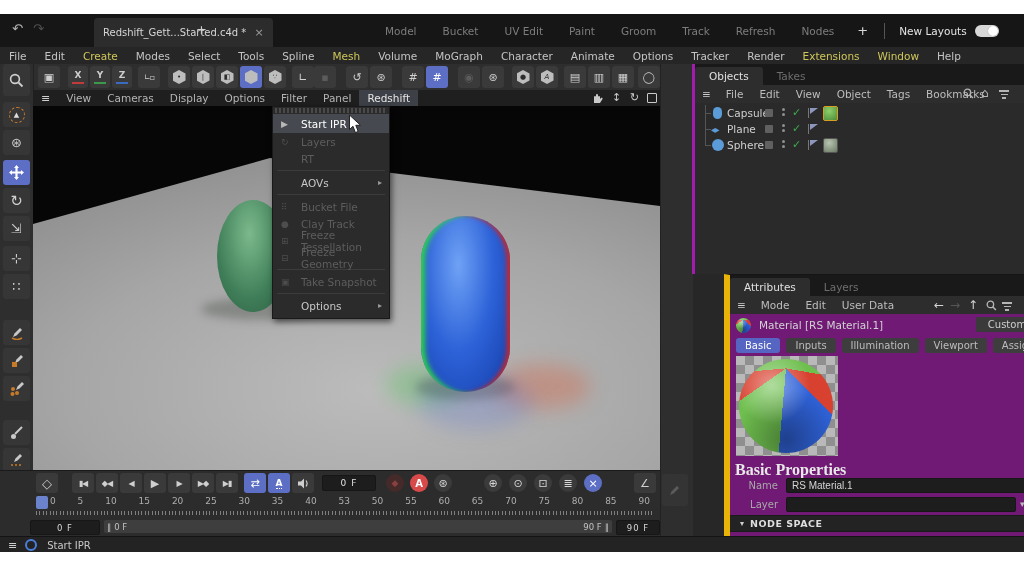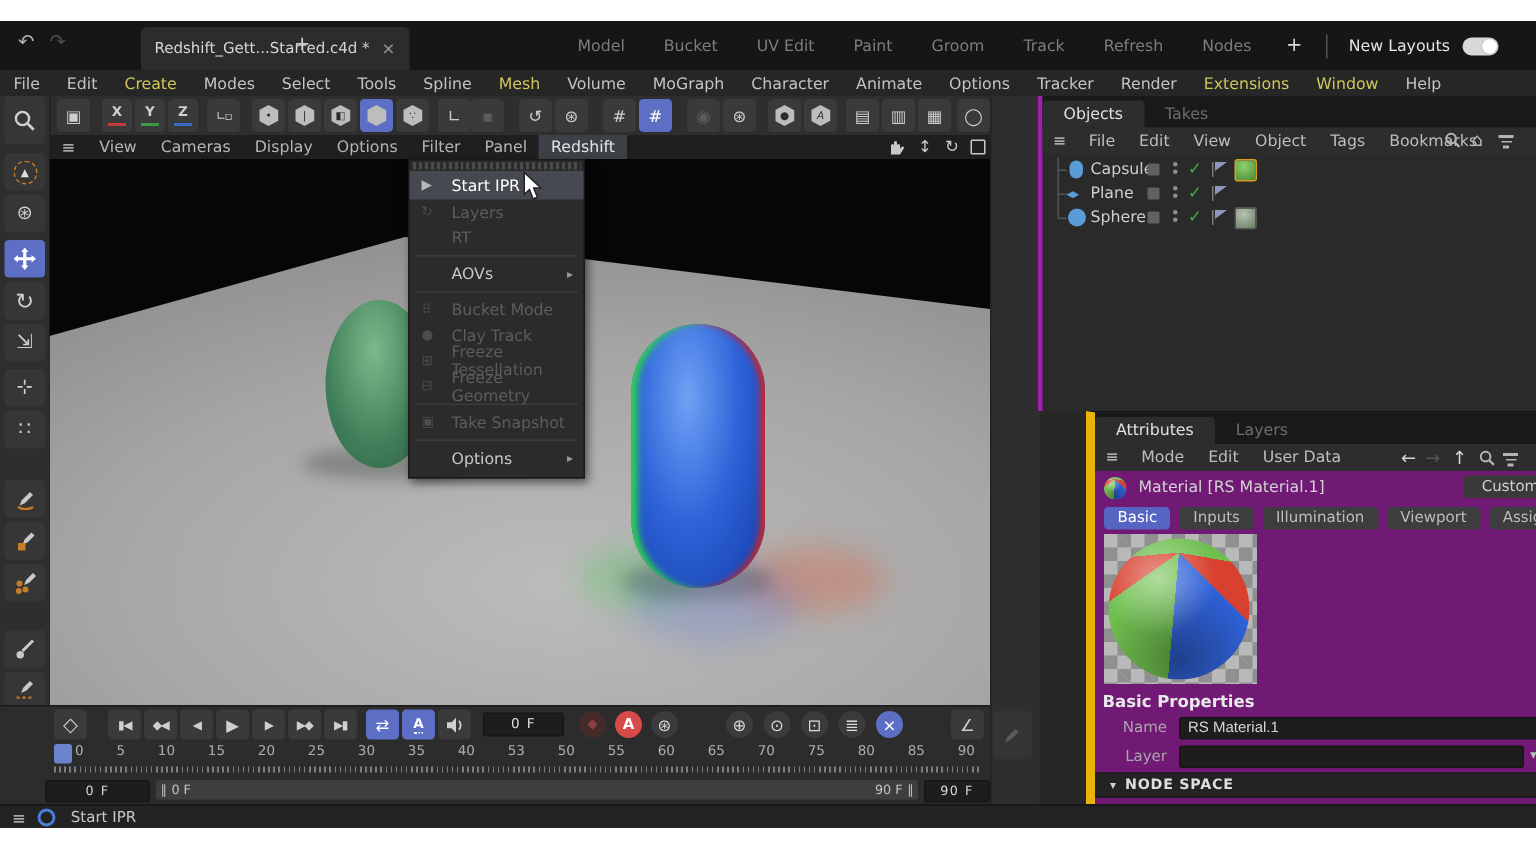--- a/index.html
+++ b/index.html
@@ -270,21 +270,21 @@
         <span>RT</span>
       </div>
     <div class="msep"></div>
     <div class="ri">
         <span>AOVs</span>
         <span class="sub">▸</span>
       </div>
     <div class="msep"></div>
     <div class="ri dis">
         <span class="ic">⠿</span>
-        <span>Bucket Mode</span>
+        <span>Bucket File</span>
       </div>
     <div class="ri dis">
         <span class="ic">●</span>
         <span>Clay Track</span>
       </div>
     <div class="ri dis">
         <span class="ic">⊞</span>
         <span>Freeze Tessellation</span>
       </div>
     <div class="ri dis">
@@ -436,21 +436,21 @@
     <div class="abs row" style="left:6px;top:62px;width:326px;height:16px;">
       <span class="atab on">Basic</span>
       <span class="atab">Inputs</span>
       <span class="atab">Illumination</span>
       <span class="atab">Viewport</span>
       <span class="atab">Assign</span>
     </div>
     <div class="abs checker" style="left:6px;top:81px;width:102px;height:100px;">
       <span class="ball" style="position:absolute;left:3px;top:3px;width:94px;height:94px;"></span>
     </div>
-    <div class="abs" style="left:5px;top:186px;font-weight:bold;font-size:11px;color:#e8e8e8;">Basic Properties</div>
+    <div class="abs" style="left:5px;top:186px;font-weight:bold;font-size:16px;color:#e8e8e8;font-family:Liberation Serif, serif;">Basic Properties</div>
     <div class="abs row" style="left:0;top:202px;width:332px;height:16px;">
       <span style="width:48px;text-align:right;color:#a8a8a8;font-size:10px;">Name</span>
       <input class="field" style="margin-left: 8px; width: 248px; height: 13px; padding: 0px 5px; outline: none;" value="RS Material.1">
     </div>
     <div class="abs row" style="left:0;top:221px;width:332px;height:16px;">
       <span style="width:48px;text-align:right;color:#a8a8a8;font-size:10px;">Layer</span>
       <span class="field" style="margin-left:8px;width:228px;height:13px;display:inline-block;"></span>
       <span style="margin-left:4px;color:#bbb;font-size:9px;">▾</span>
       <svg style="margin-left:5px;" width="11" height="11" viewBox="0 0 12 12">
           <path d="M1 11 L2.5 7.5 L8 2 L10 4 L4.5 9.5 Z" fill="#bbb"></path>

